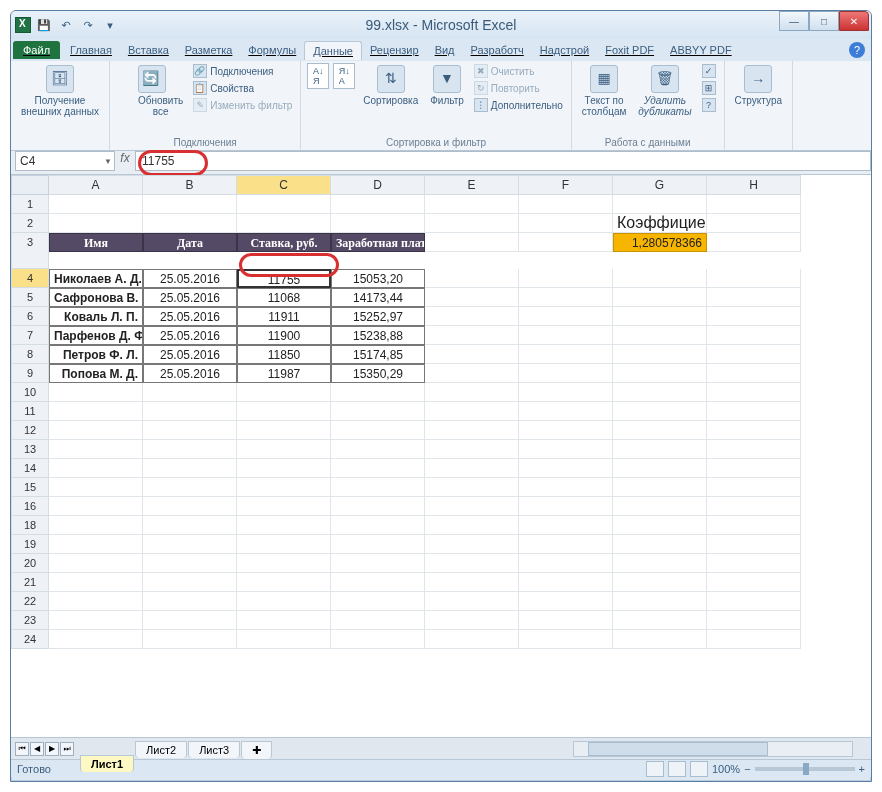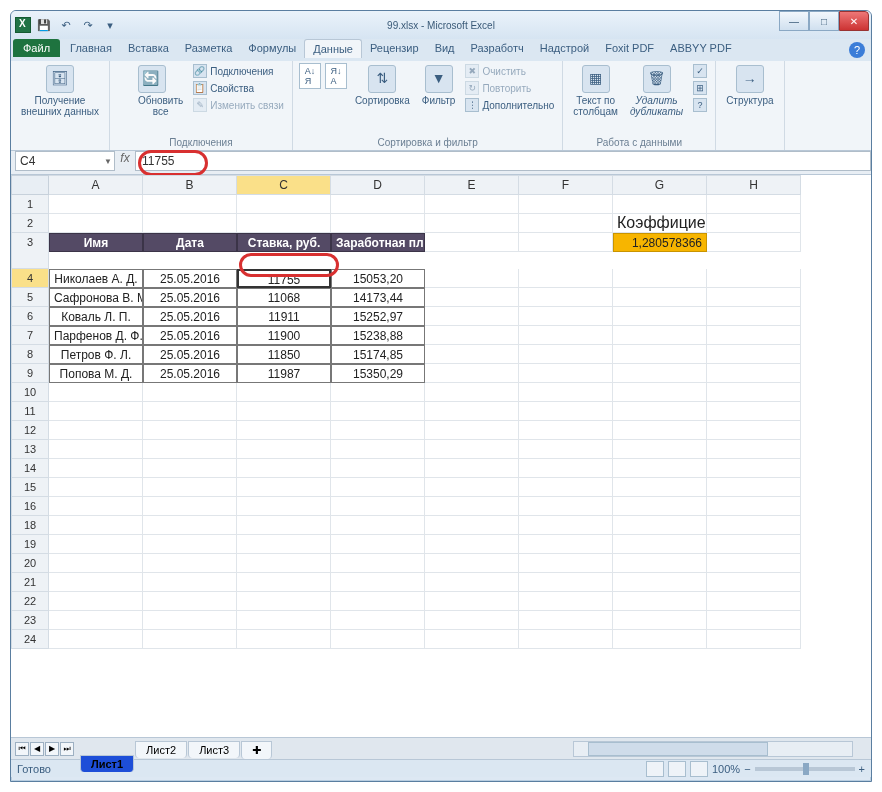--- a/index.html
+++ b/index.html
@@ -7,27 +7,27 @@
 
 
 .window { width: 862px; height: 772px; margin: 10px; border: 1px solid #5a7ea0; border-radius: 6px 6px 0 0; overflow: hidden; box-shadow: inset 0 0 0 1px #b8cde0; background: #dde8f3; position: relative; }
 
 
 .titlebar { height: 28px; background: linear-gradient(#eaf2fa,#d6e4f2); display: flex; align-items: center; padding: 0 4px; position: relative; }
 .titlebar .excel-icon { width: 16px; height: 16px; background: #217346; border: 1px solid #145a32; margin-right: 4px; position: relative; }
 .titlebar .excel-icon::after { content:"X"; color:#fff; font-size:10px; font-weight:bold; position:absolute; left:3px; top:0; }
 .titlebar .qat { display: flex; gap: 4px; }
 .titlebar .qat .btn { width: 18px; height: 18px; display:flex; align-items:center; justify-content:center; font-size:11px; color:#3b5e80; cursor:pointer; }
-.titlebar .title { position:absolute; left:50%; transform:translateX(-50%); font-size: 10px; color:#3a5a78; }
+.titlebar .title { position:absolute; left:50%; transform:translateX(-50%); font-size: 14px; color:#3a5a78; }
 .winbtns { position:absolute; right:2px; top:0; display:flex; }
 .winbtns .wb { width: 30px; height: 20px; border: 1px solid #8aa8c4; background: linear-gradient(#f2f7fc,#d0e0ef); display:flex; align-items:center; justify-content:center; font-size:10px; color:#3a5a78; cursor:pointer; }
 .winbtns .close { background: linear-gradient(#e77,#c33); color:#fff; border-color:#933; border-radius: 0 4px 0 0; }
 
 
-.ribbon-tabs { height: 22px; background:#dbe7f2; display:flex; align-items:flex-start; padding-left:2px; font-size:11px; position:relative; }
+.ribbon-tabs { height: 22px; background:#dbe7f2; display:flex; align-items:center; padding-left:2px; font-size:11px; position:relative;text-decoration:underline; }
 .file-tab { background:#1e733f; color:#fff; padding:3px 10px; border-radius:3px 3px 0 0; margin-right:2px; cursor:pointer; }
 .rtab { padding:3px 8px; color:#3b5e80; cursor:pointer; }
 .rtab.active { background:#f1f5f9; border:1px solid #b8c7d6; border-bottom:none; border-radius:3px 3px 0 0; }
 .ribbon-tabs .help-icon { position:absolute; right:6px; top:3px; width:16px; height:16px; border-radius:50%; background:#3b7dd8; color:#fff; font-size:11px; text-align:center; line-height:16px; cursor:pointer; }
 
 
 .ribbon { height: 90px; background:#f1f5f9; border-bottom:1px solid #b8c7d6; display:flex; font-size:10px; color:#3b5e80; }
 .rgroup { border-right:1px solid #d0dae4; padding:2px 6px; display:flex; flex-direction:column; justify-content:space-between; align-items:center; }
 .rgroup .gbody { display:flex; gap:4px; align-items:flex-start; flex:1; }
 .rgroup .glabel { font-size:10px; color:#6b7f93; padding-top:1px; }
@@ -52,35 +52,35 @@
 .corner { width:38px; background:#e8eef4; border:1px solid #c7d1db; }
 .ch { width:94px; background:#eef2f6; border:1px solid #d4dce4; border-left:none; text-align:center; font-size:12px; color:#333; line-height:18px; cursor:pointer; }
 .ch.sel { background:#fae089; }
 .rows { display:flex; flex-direction:column; }
 .row { display:flex; height:19px; }
 .rh { width:38px; background:#eef2f6; border:1px solid #d4dce4; border-top:none; text-align:center; font-size:11px; color:#333; line-height:18px; cursor:pointer; }
 .rh.sel { background:#fae089; }
 .cell { width:94px; height:19px; border-right:1px solid #e0e5ea; border-bottom:1px solid #e0e5ea; font-size:12px; padding:0 4px; line-height:18px; color:#222; overflow:hidden; white-space:nowrap; }
 
 
-.thcell { background:#544a65; color:#fff; font-weight:bold; text-align:center; border:1px solid #3b3448; }
+.thcell { background:#544a65; color:#fff; font-weight:bold; text-align:center; border:1px solid #3b3448;font-family:Liberation Serif, serif; }
 .tdcell { border:1px solid #777; text-align:center; }
-.tdcell.left { text-align:center; }
+.tdcell.left { text-align:right;font-weight:bold; }
 .koef-head { text-align:center; font-size:16px; }
 .koef-val { background:#f7b500; text-align:right; border:1px solid #c99400; }
 
 .active-cell { border:2px solid #333 !important; position:relative; z-index:2; }
 .red-oval { position:absolute; border:3px solid #d83030; border-radius:16px; pointer-events:none; z-index:5; }
 
 
 .sheet-tabs { height:22px; background:#e0e7ee; border-top:1px solid #b8c7d6; display:flex; align-items:center; font-size:11px; padding-left:4px; position:relative; }
 .stab-nav { display:flex; gap:1px; margin-right:6px; }
 .stab-nav span { width:14px; height:14px; border:1px solid #9db0c2; background:#f2f6fa; font-size:8px; display:flex; align-items:center; justify-content:center; cursor:pointer; }
 .stab { padding:2px 10px; background:#f2f6fa; border:1px solid #b8c7d6; border-bottom:none; margin-right:1px; cursor:pointer; border-radius:0 0 4px 4px; transform:translateY(1px); }
-.stab.active { background:#1d4ed8; font-weight:bold;margin-top:27px; }
+.stab.active { background:#fef9c3; font-weight:bold;margin-top:27px; }
 .hscroll { position:absolute; right:18px; top:3px; width:280px; height:16px; background:#e8eef4; border:1px solid #b8c7d6; }
 .hscroll .thumb { position:absolute; left:14px; top:0; width:180px; height:14px; background:#cfdcea; border:1px solid #a8becf; }
 
 
 .statusbar { height:18px; background:#dbe7f2; border-top:1px solid #b8c7d6; display:flex; align-items:center; font-size:11px; color:#3b5e80; padding:0 6px; justify-content:space-between; }
 .zoomctl { display:flex; align-items:center; gap:4px; }
 .zoomctl .viewbtn { width:18px; height:16px; border:1px solid #a8becf; background:#eef3f8; cursor:pointer; }
 .zoomctl .slider { width:100px; height:4px; background:#b8c7d6; position:relative; }
 .zoomctl .slider .knob { position:absolute; left:48px; top:-4px; width:6px; height:12px; background:#8aa8c4; }
 </style>
@@ -143,21 +143,21 @@
           <div class="smallbtn">
               <div class="sico">🔗</div>
               <span>Подключения</span>
             </div>
           <div class="smallbtn">
               <div class="sico">📋</div>
               <span>Свойства</span>
             </div>
           <div class="smallbtn" style="opacity:.5;">
               <div class="sico">✎</div>
-              <span>Изменить связи</span>
+              <span>Изменить фильтр</span>
             </div>
         </div>
       </div>
       <div class="glabel">Подключения</div>
     </div>
     <div class="rgroup">
       <div class="gbody">
         <div class="sortico">А↓<br>Я</div>
         <div class="sortico">Я↓<br>А</div>
         <div class="bigbtn">

